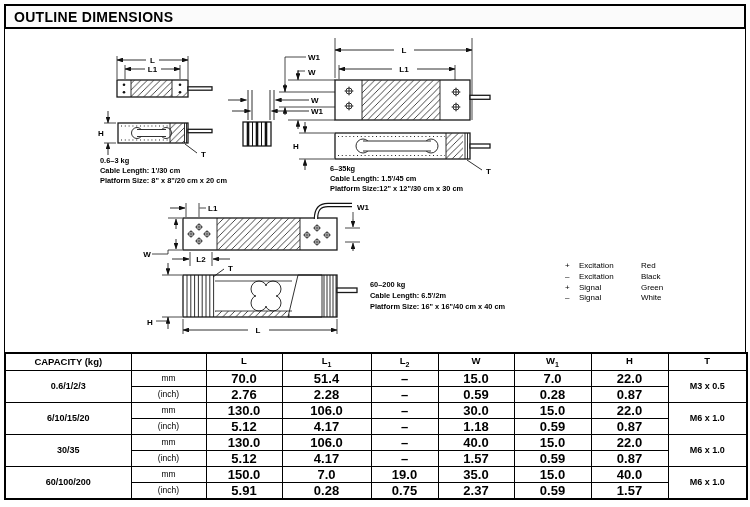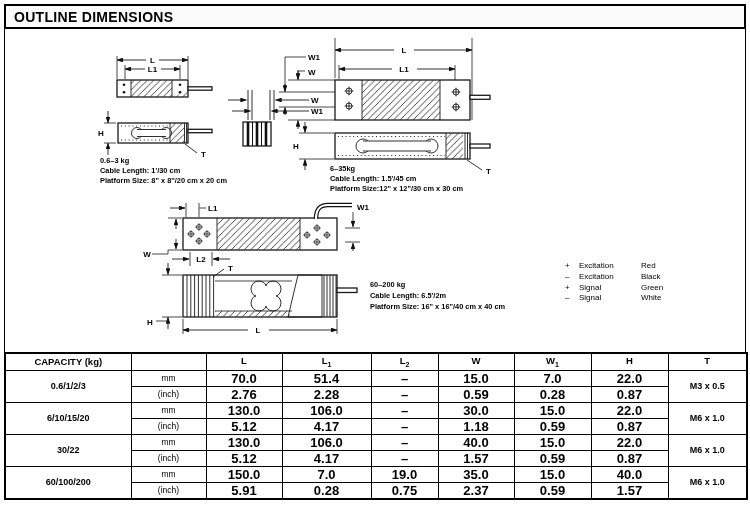--- a/index.html
+++ b/index.html
@@ -346,21 +346,21 @@
       <tr>
         <td class="unit">(inch)</td>
         <td class="val">5.12</td>
         <td class="val">4.17</td>
         <td class="val">–</td>
         <td class="val">1.18</td>
         <td class="val">0.59</td>
         <td class="val">0.87</td>
       </tr>
       <tr>
-        <td class="cap" rowspan="2">30/22</td>
+        <td class="cap" rowspan="2">30/35</td>
         <td class="unit">mm</td>
         <td class="val">130.0</td>
         <td class="val">106.0</td>
         <td class="val">–</td>
         <td class="val">40.0</td>
         <td class="val">15.0</td>
         <td class="val">22.0</td>
         <td class="tcol" rowspan="2">M6 x 1.0</td>
       </tr>
       <tr>

